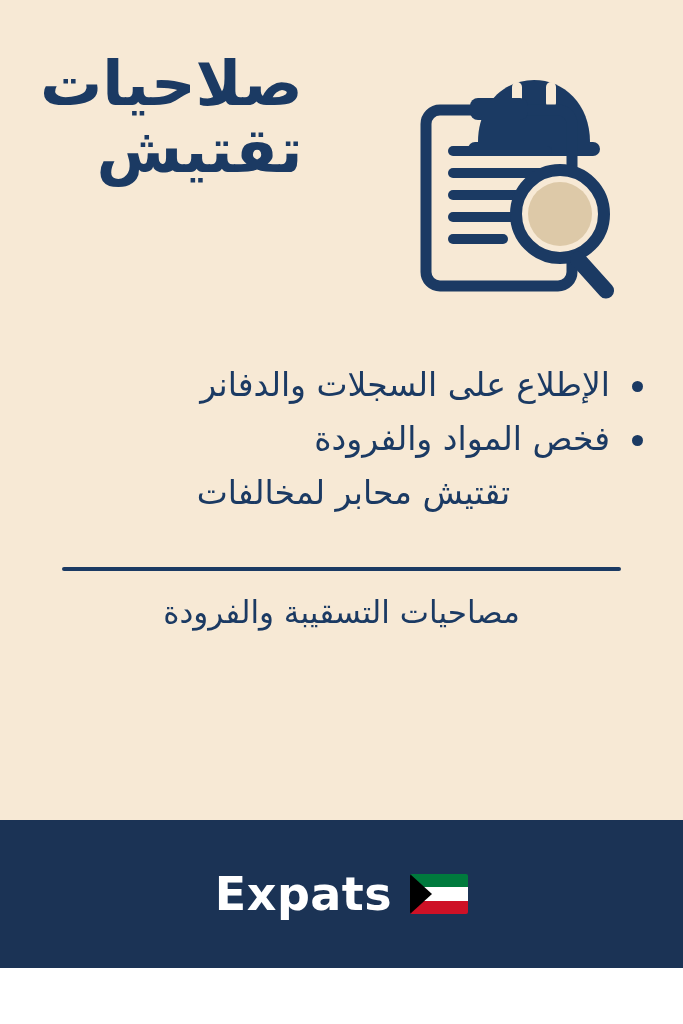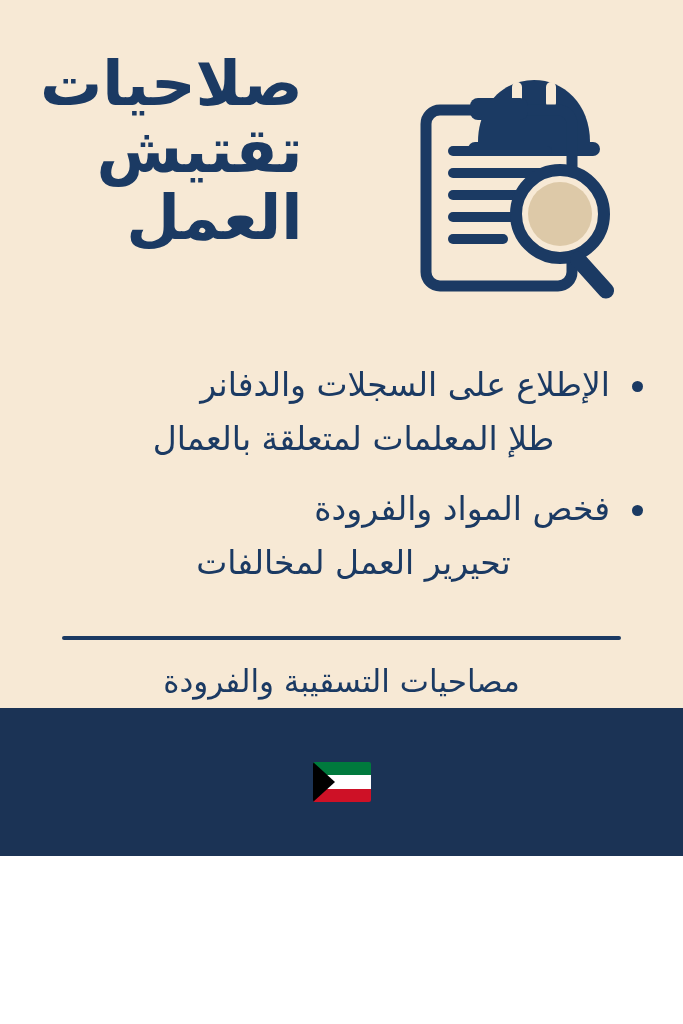--- a/index.html
+++ b/index.html
@@ -9,21 +9,21 @@
   body {
     width: 683px;
     height: 1024px;
     background: #ffffff;
     font-family: "Liberation Sans", sans-serif;
     overflow: hidden;
   }
   .poster {
     position: relative;
     width: 683px;
-    height: 856px;
+    height: 968px;
     background: #f7e9d5;
     display: flex;
     flex-direction: column;
     box-sizing: border-box;
   }
   .content {
     flex: 1 1 auto;
     display: flex;
     flex-direction: column;
     padding: 52px 40px 0 40px;
@@ -160,21 +160,20 @@
 
 <div class="poster">
 
   <div class="content">
 
     <div class="header">
 
       <div class="title-block">
         <div class="title-line">صلاحيات</div>
         <div class="title-line">تقتيش</div>
-        <div class="title-line">العمل</div>
       </div>
 
       <div class="illustration">
         <svg width="235" height="250" viewBox="0 0 235 250" xmlns="http://www.w3.org/2000/svg">
 
           <g fill="#1b3a63">
             <path d="M70 78 C70 40 96 16 126 16 C156 16 182 40 182 78 L182 84 L70 84 Z"></path>
             <rect x="60" y="78" width="132" height="14" rx="7"></rect>
             <rect x="104" y="18" width="10" height="26" rx="5" fill="#f7e9d5"></rect>
             <rect x="138" y="18" width="10" height="26" rx="5" fill="#f7e9d5"></rect>
@@ -201,37 +200,37 @@
       </div>
 
     </div>
 
     <div class="bullets">
 
       <div class="bullet-row">
         <span class="dot"></span>
         <span class="bullet-text">الإطلاع على السجلات والدفانر</span>
       </div>
-      <div class="sub-text">طلإ المعلمات لمتعلقة بالعمال</div>
 
       <div class="bullet-row">
         <span class="dot"></span>
         <span class="bullet-text">فخص المواد والفرودة</span>
       </div>
-      <div class="sub-text">تحيرير العمل لمخالفات</div>
+      <div class="sub-text">تقتيش محابر لمخالفات</div>
 
     </div>
 
     <div class="divider"></div>
 
     <div class="footnote">مصاحيات التسقيبة والفرودة</div>
 
   </div>
 
   <div class="footer">
+    <span class="brand">Expats</span>
     <span class="flag">
       <span class="stripe s1"></span>
       <span class="stripe s2"></span>
       <span class="stripe s3"></span>
       <span class="trap"></span>
     </span>
   </div>
 
 </div>
 

